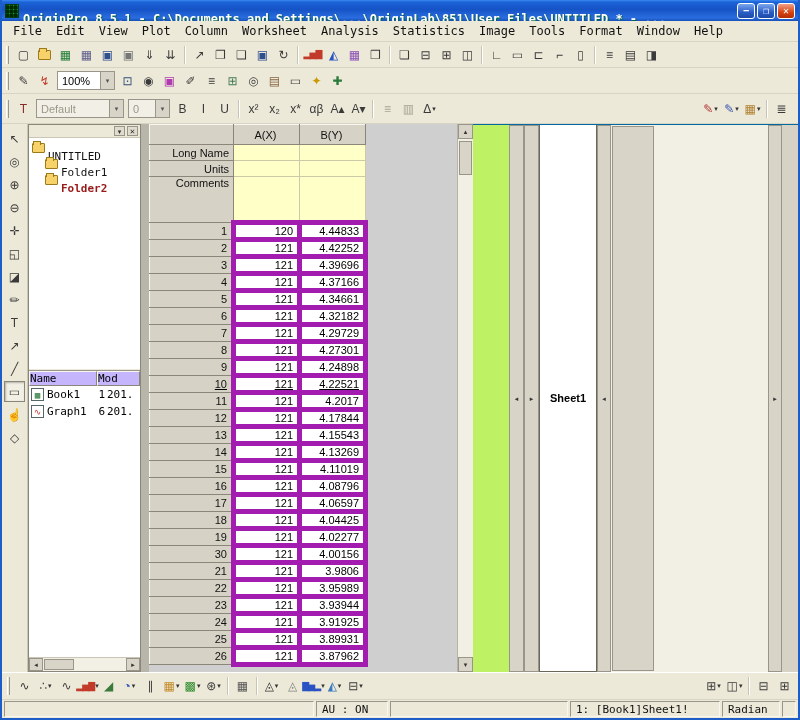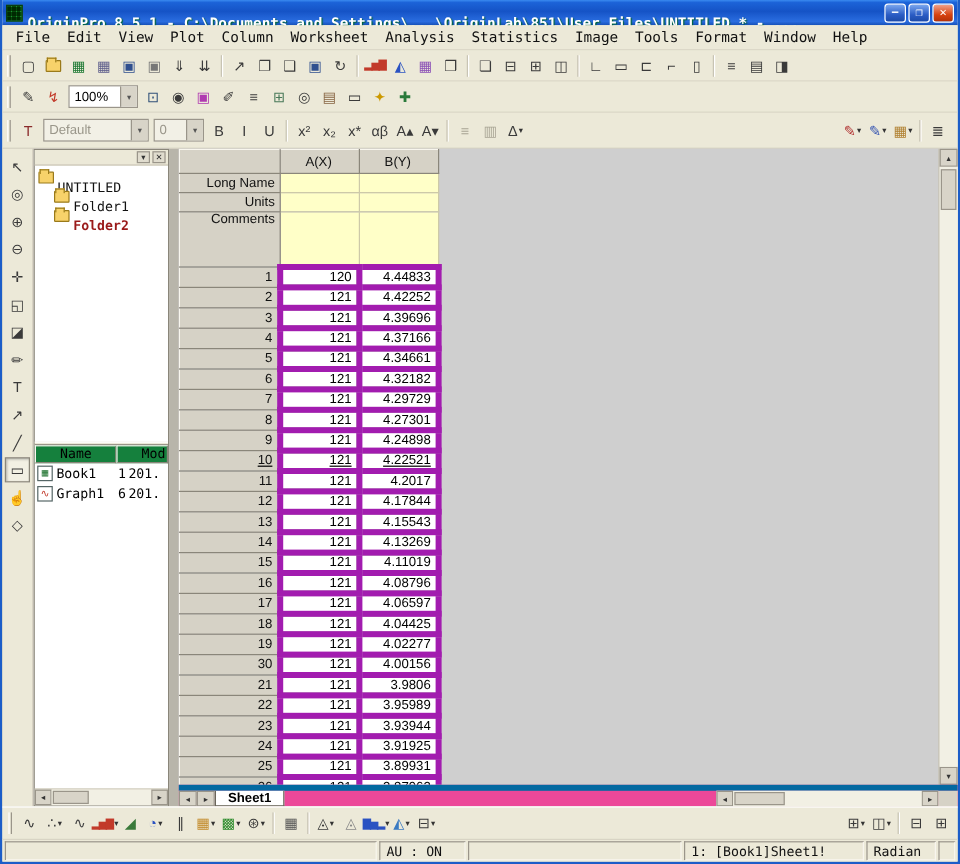--- a/index.html
+++ b/index.html
@@ -58,52 +58,52 @@
 
   .leftpanel { flex:0 0 113px; background:#fff; border:1px solid #8a867a; display:flex; flex-direction:column; }
   .pe-head { height:13px; background:#ece9d8; display:flex; justify-content:flex-end; align-items:center; gap:2px; padding-right:2px; border-bottom:1px solid #cac6b6;}
   .pe-hbtn { width:11px; height:10px; font-size:7px; line-height:9px; text-align:center; color:#333; background:#e0dcce; border:1px solid #9a958a; }
   .tree { height:230px; overflow:hidden; padding-top:2px; font:11px "DejaVu Sans Mono",monospace; }
   .tree-row { height:16px; display:flex; align-items:center; white-space:nowrap; }
   .tree-row .folder-glyph { flex:0 0 13px; margin-right:3px; }
   .tree-row .lbl { color:#111;margin-top:16px; } .tree-row .lbl.active { color:#9a1a1a; font-weight:bold; }
   .splitter { height:3px; background:#ece9d8; border-top:1px solid #fff; border-bottom:1px solid #9a958a; }
   .listhead { height:15px; display:flex; font:11px "DejaVu Sans Mono",monospace; }
-  .lh-btn { background:#15803d; border:1px solid; border-color:#f8f6ee #8a867a #8a867a #f8f6ee; padding-left:20px; overflow:hidden; }
+  .lh-btn { background:#c4b5fd; border:1px solid; border-color:#f8f6ee #8a867a #8a867a #f8f6ee; padding-left:0; overflow:hidden; }
   .lh-name { flex:0 0 68px; } .lh-mod { flex:1; }
   .filelist { flex:1; overflow:hidden; font:11px "DejaVu Sans Mono",monospace; }
   .flist-row { height:17px; display:flex; align-items:center; }
   .mini { flex:0 0 13px; height:13px; border:1px solid #566; background:#fff; font-size:9px; line-height:12px; text-align:center; margin:0 3px 0 2px; }
   .fl-name { flex:0 0 46px; overflow:hidden; white-space:nowrap; }
   .fl-size { flex:0 0 14px; text-align:right; padding-right:2px; }
   .fl-mod { flex:1; overflow:hidden; white-space:nowrap; }
   .pe-hscroll { height:14px; background:#f2f0e4; display:flex; border-top:1px solid #cac6b6; }
 
   .sbtn { flex:0 0 14px; height:100%; background:#d8d4c8; border:1px solid #9a958a; color:#333; font-size:7px;
           display:flex; align-items:center; justify-content:center; }
   .strack { flex:1; position:relative; background:#f2f0e4; }
   .sthumb { position:absolute; background:#d8d4c8; border:1px solid #9a958a; }
 
   .ws-gap { flex:0 0 8px; }
-  .worksheet { flex:1; display:flex; flex-direction:column; background:#cfcfcf; min-width:0; }
+  .worksheet { flex:1; display:flex; background:#cfcfcf; min-width:0; }
   .ws-top { flex:1; display:flex; min-height:0; }
   .gridwrap { flex:1; overflow:hidden; background:#cfcfcf; }
   table.grid { border-collapse:collapse; table-layout:fixed; font:11px "Liberation Sans",sans-serif; }
   table.grid td { padding:0 4px 0 2px; overflow:hidden; white-space:nowrap; }
   td.hd { background:#d6d2c6; border:1px solid; border-color:#f8f6ee #8a867a #8a867a #f8f6ee; text-align:center; color:#111; }
   td.rh { background:#d6d2c6; border:1px solid; border-color:#f8f6ee #8a867a #8a867a #f8f6ee; text-align:right; color:#111; }
   td.cell { background:#fff; border:5px solid #a21caf; text-align:right; }
   td.ylw { background:#ffffc8; border:1px solid #cdc9a8; }
   tr.comments td.rh { vertical-align:top; }
 
   .ws-vscroll { flex:0 0 16px; display:flex; flex-direction:column; background:#f2f0e4; border-left:1px solid #b8b4a8; }
   .ws-vscroll .sbtn { flex:0 0 15px; width:100%; }
   .ws-vscroll .strack { width:100%; }
 
-  .ws-bottom { flex:0 0 16px; display:flex; border-top:5px solid #0369a1; background:#ec4899; }
+  .ws-bottom { flex:0 0 16px; display:flex; border-top:1px solid #0369a1; background:#bef264;padding-left:36px; }
   .tabctrl { flex:1; display:flex; align-items:stretch; }
   .tab-arrow { flex:0 0 15px; background:#d8d4c8; border:1px solid #9a958a; font-size:7px; color:#333; display:flex; align-items:center; justify-content:center; }
   .sheet-tab { flex:0 0 58px; background:#fff; border:1px solid #6a665a; border-top:none; font:bold 11px "Liberation Sans",sans-serif;
                display:flex; align-items:center; justify-content:center; }
   .ws-hscroll { flex:0 0 185px; display:flex; background:#f2f0e4; }
   .ws-corner { flex:0 0 16px; background:#d6d2c6; }
 
   
   .plotbar { height:27px; flex:0 0 27px; display:flex; align-items:center; background:#ece9d8; border-top:1px solid #fff; padding:0 3px; }
 

